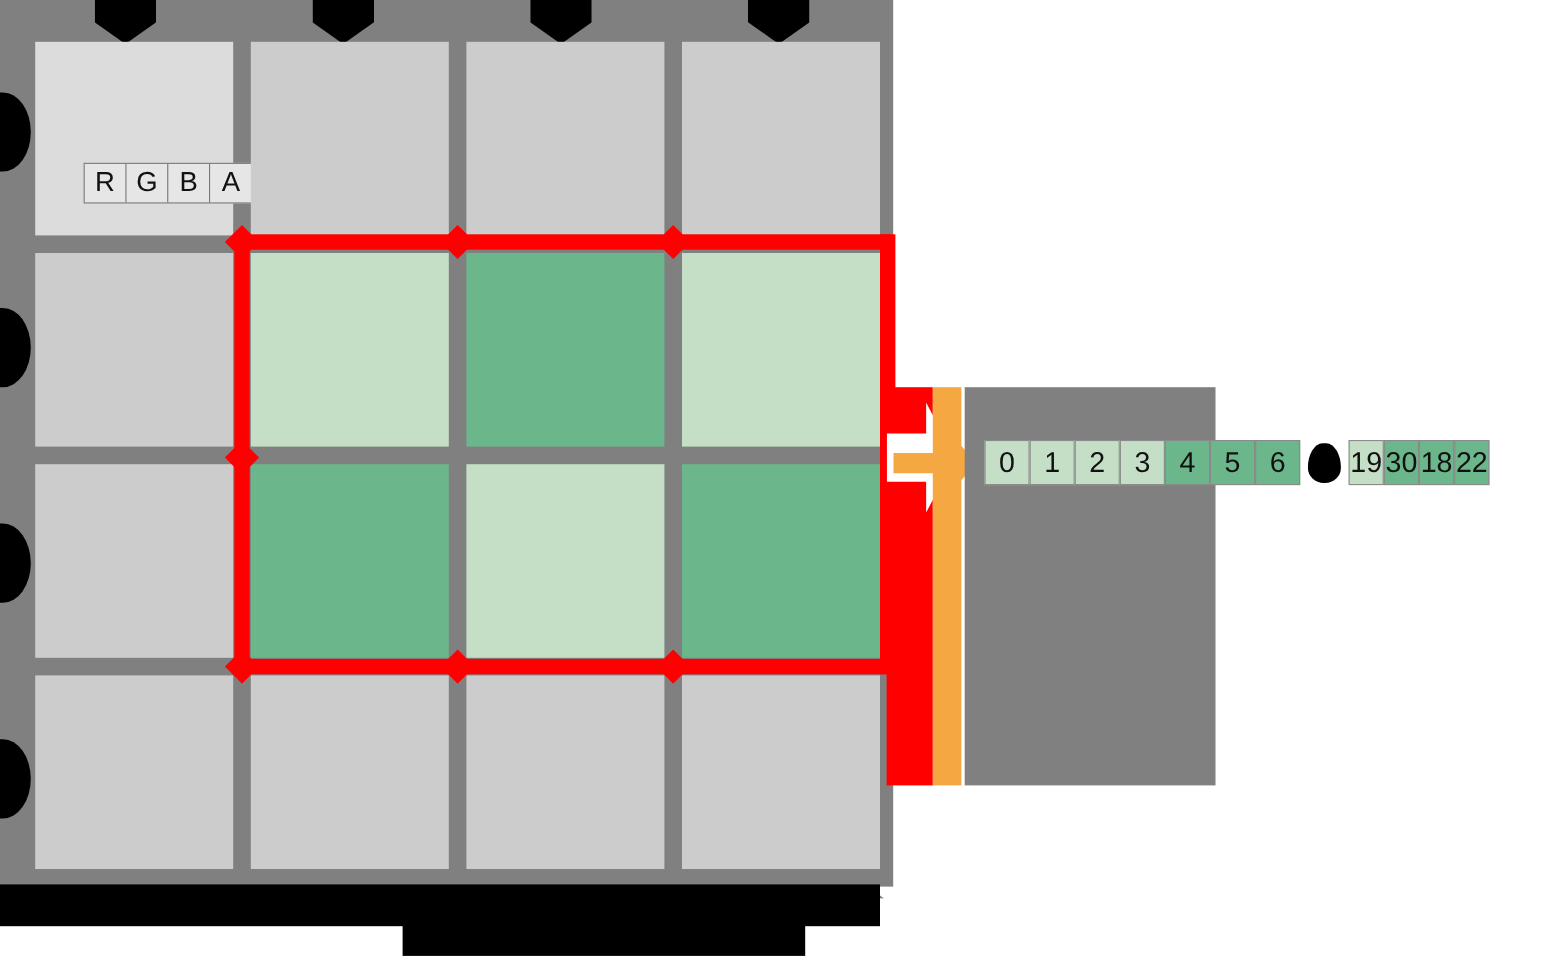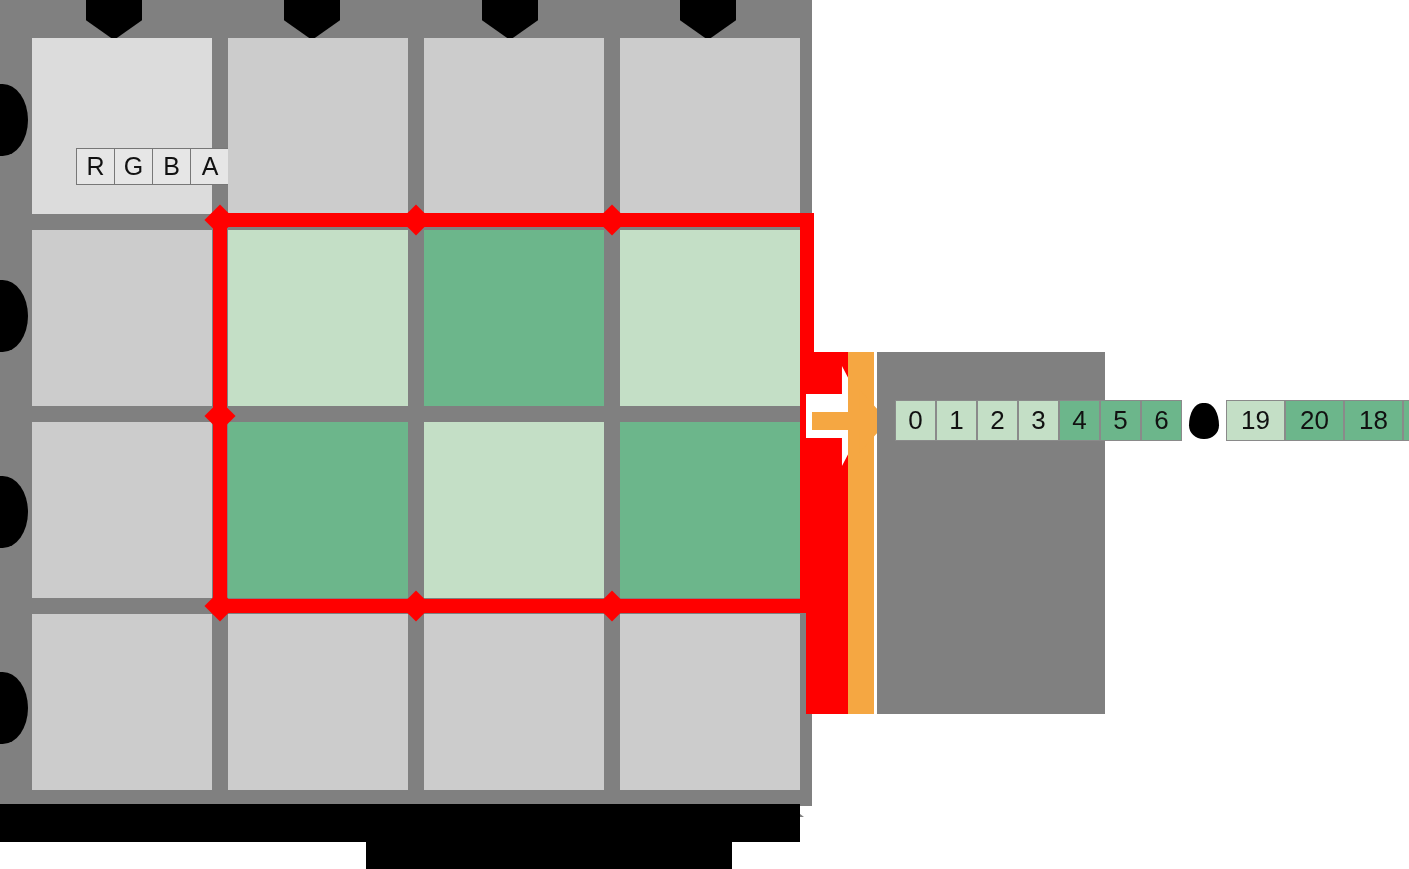--- a/index.html
+++ b/index.html
@@ -41,21 +41,21 @@
   
   .orange-stem{position:absolute;left:848px;top:352px;width:26px;height:362px;background:#f5a742;}
   .orange-arrow{position:absolute;left:812px;top:383px;width:76px;height:76px;background:#f5a742;
     clip-path:polygon(0 38%,62% 38%,62% 8%,100% 50%,62% 92%,62% 62%,0 62%);}
 
   
   .strip-backdrop{position:absolute;left:877px;top:352px;width:228px;height:362px;background:#808080;}
   .strip{position:absolute;left:895px;top:400px;height:41px;display:flex;align-items:stretch;}
   .scell{width:41px;height:41px;box-sizing:border-box;border:1px solid #8a8a8a;
     display:flex;align-items:center;justify-content:center;font-size:26px;color:#111111;}
-  .scell.w2{width:59px;text-align:right;}
+  .scell.w2{width:32px;text-align:right;}
   .scell.light{background:#c4dfc6;}
   .scell.dark{background:#6cb68b;}
   .blob{width:44px;height:41px;display:flex;align-items:center;justify-content:center;}
   .blob i{display:block;width:30px;height:36px;background:#000000;
     border-radius:46% 46% 50% 50%/64% 64% 40% 40%;}
 </style>
 </head>
 <body>
 
 <div id="stage">
@@ -133,18 +133,18 @@
       <div class="scell light">1</div>
       <div class="scell light">2</div>
       <div class="scell light">3</div>
       <div class="scell dark">4</div>
       <div class="scell dark">5</div>
       <div class="scell dark">6</div>
       <div class="blob">
         <i></i>
       </div>
       <div class="scell light w2">19</div>
-      <div class="scell dark w2">20</div>
+      <div class="scell dark w2">30</div>
       <div class="scell dark w2">18</div>
       <div class="scell dark w2">22</div>
     </div>
 
 </div>
 
 </body></html>

